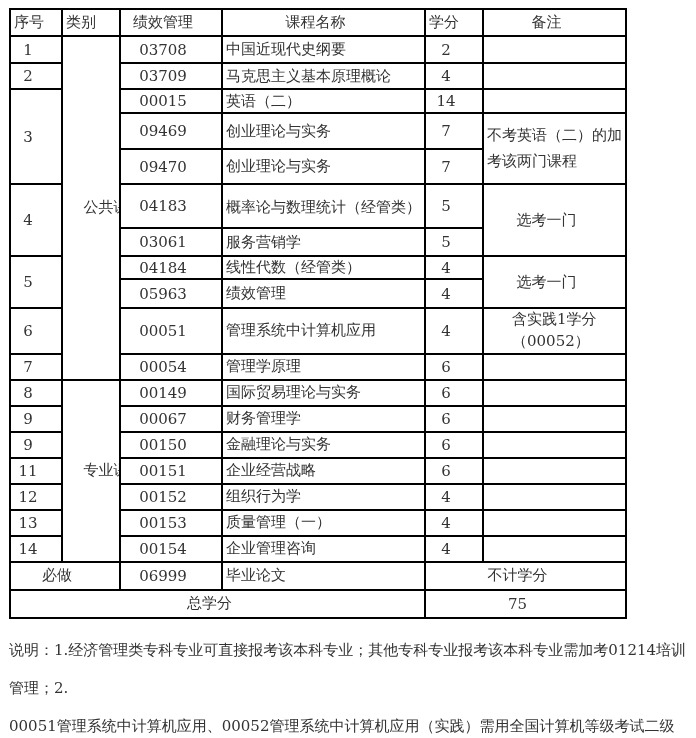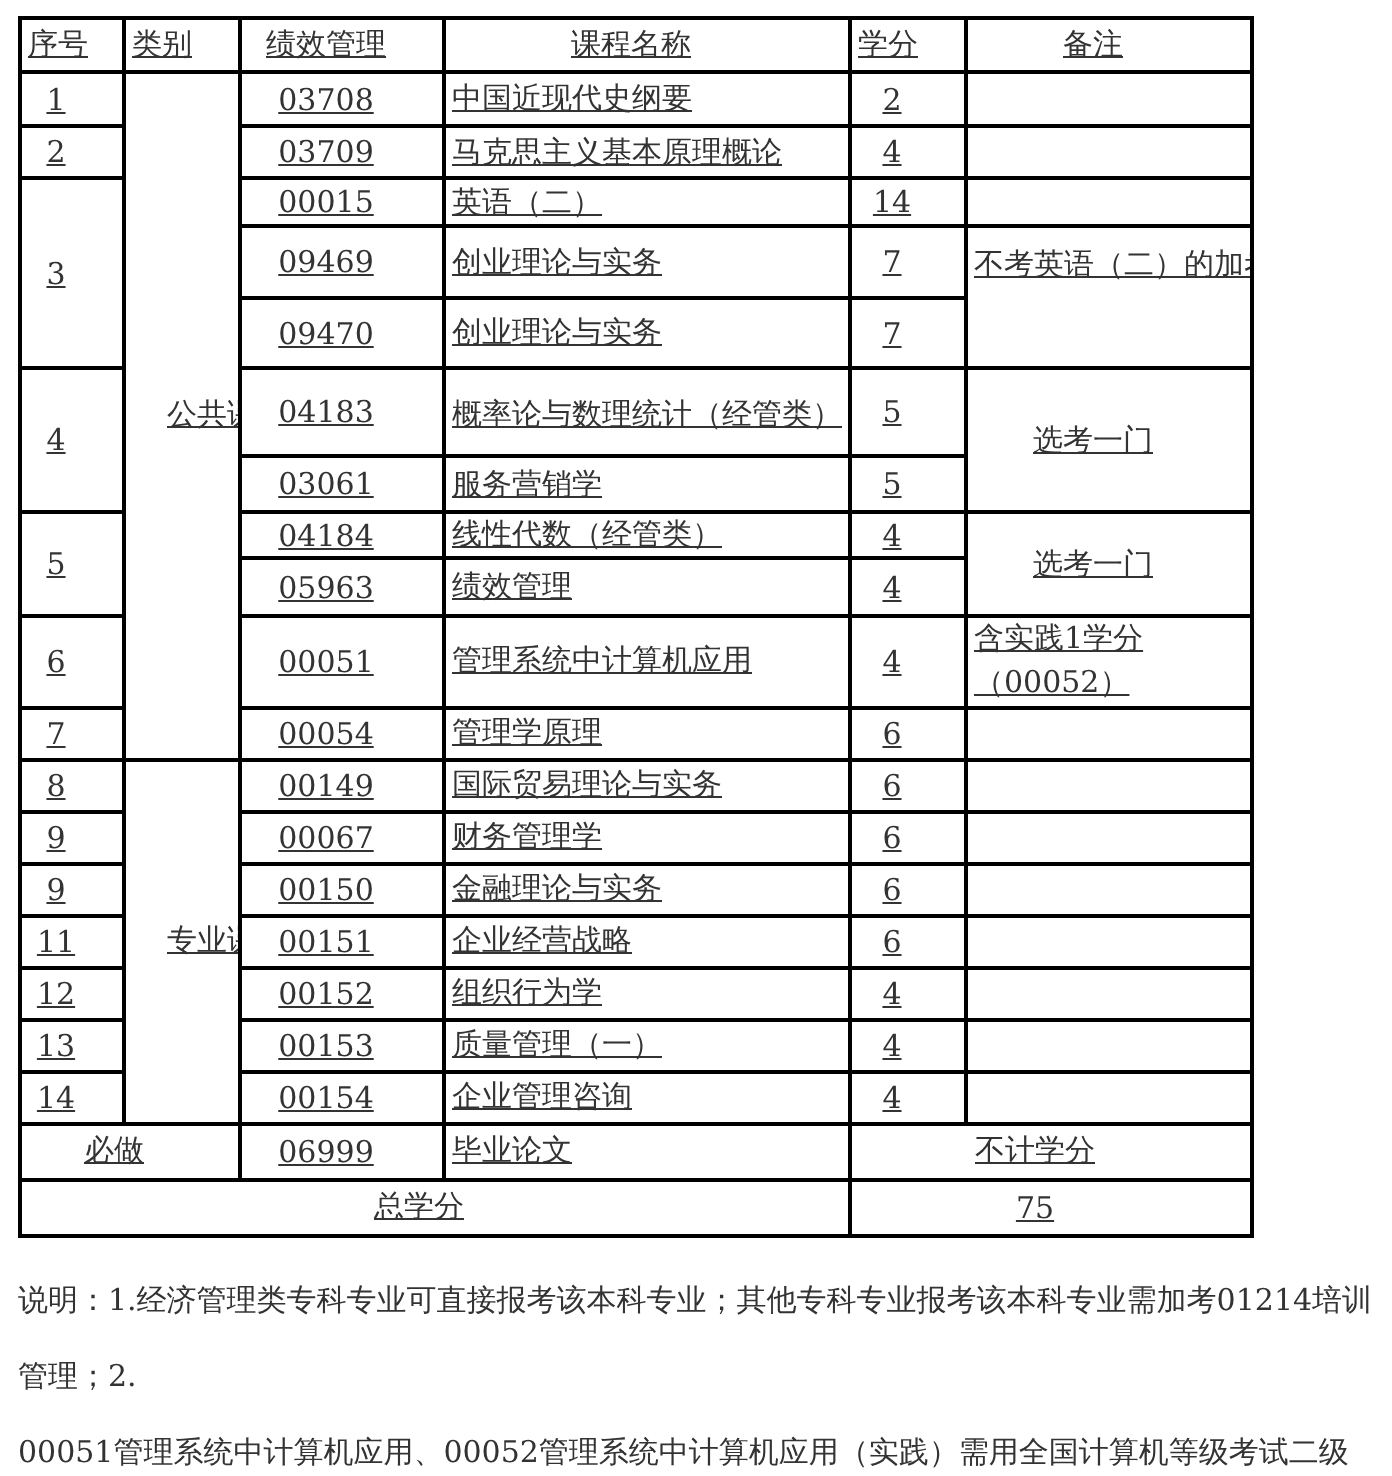--- a/index.html
+++ b/index.html
@@ -13,21 +13,20 @@
     width: 696px;
     height: 738px;
     box-sizing: border-box;
     padding: 8px 0 0 9px;
     background: #ffffff;
   }
   table.course-table {
     border-collapse: collapse;
     table-layout: fixed;
     width: 616px;
-    text-decoration: underline;
   }
   table.course-table td, table.course-table th {
     border: 2px solid #000000;
     font-size: 15px;
     font-weight: normal;
     padding: 0;
     vertical-align: middle;
     overflow: hidden;
     white-space: nowrap;
   }
@@ -41,26 +40,26 @@
     display: block;
     width: 1em;
     margin: 0 auto;
     word-break: break-all;
     line-height: 1.85;
     text-align: center;
   }
   
   .note-spread {
     display: flex;
-    flex-direction: row;
+    flex-direction: column;
     justify-content: space-around;
     height: 52px;
     padding-left: 3px;
   }
-  .note-stack { line-height: 1.45; padding-left: 3px; white-space: normal; }
+  .note-stack { line-height: 1.45; padding-left: 3px; white-space: normal; margin-left: 25px; }
   .remarks {
     width: 684px;
     margin-top: 12px;
     font-size: 15px;
     line-height: 38px;
     color: #333333;
   }
 </style>
 </head>
 <body>

